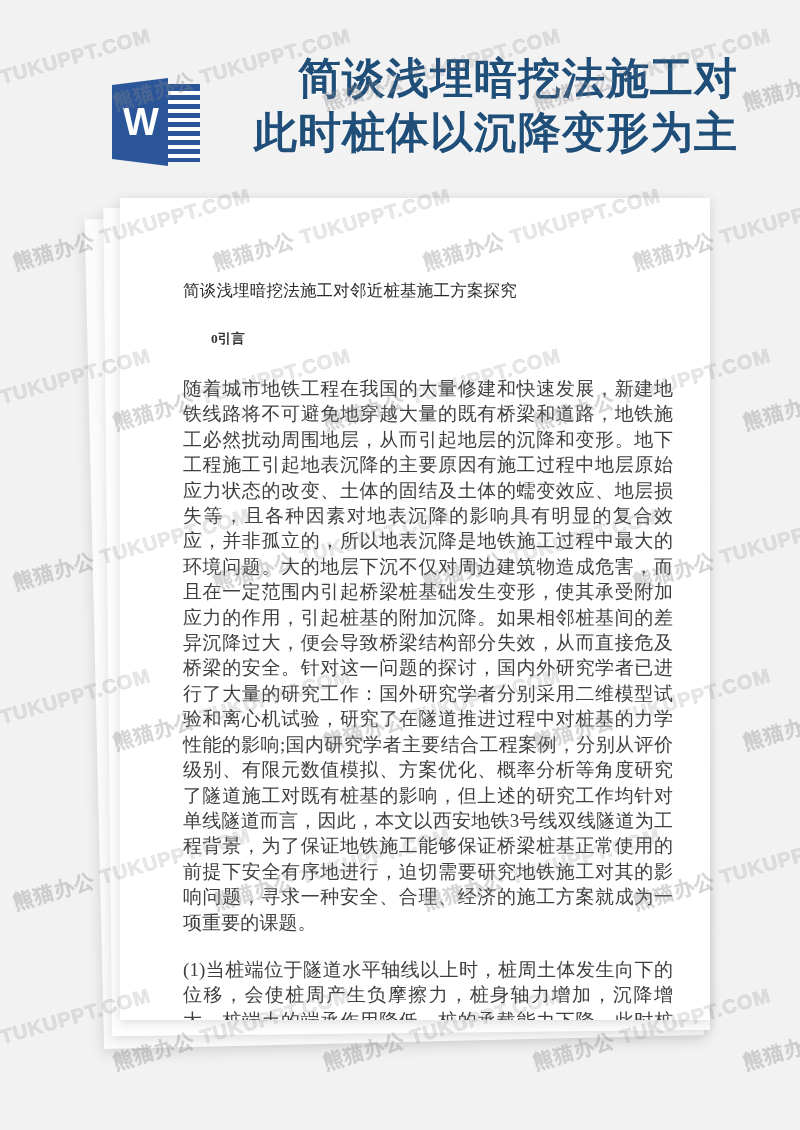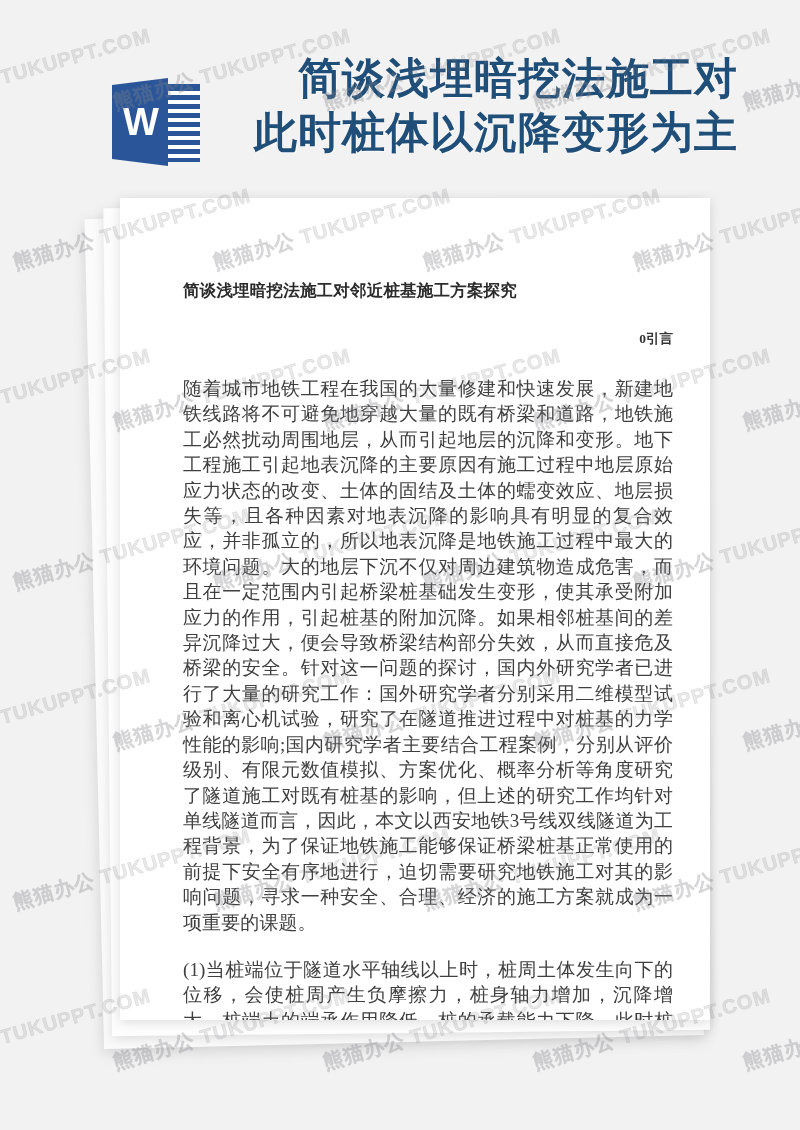--- a/index.html
+++ b/index.html
@@ -157,34 +157,33 @@
     color: #3d3d3d;
   }
   #doc-inner {
     position: absolute;
     left: 63px;
     top: 80px;
     width: 490px;
   }
   #doc-title {
     font-size: 16.5px;
-    font-weight: 700;
+    font-weight: 400;
     line-height: 26px;
     color: #2b2b2b;
     letter-spacing: 0.2px;
     margin-bottom: 24px;
   }
   .doc-heading {
     font-size: 13.5px;
     font-weight: 700;
     line-height: 22px;
     color: #333333;
     text-indent: 28px;
     margin-bottom: 26px;
-    text-align: right;
   }
   .doc-para {
     font-size: 19px;
     line-height: 25.4px;
     color: #3f3f3f;
     text-align: justify;
     letter-spacing: 0.1px;
     margin-bottom: 22px;
     word-break: break-all;
   }

